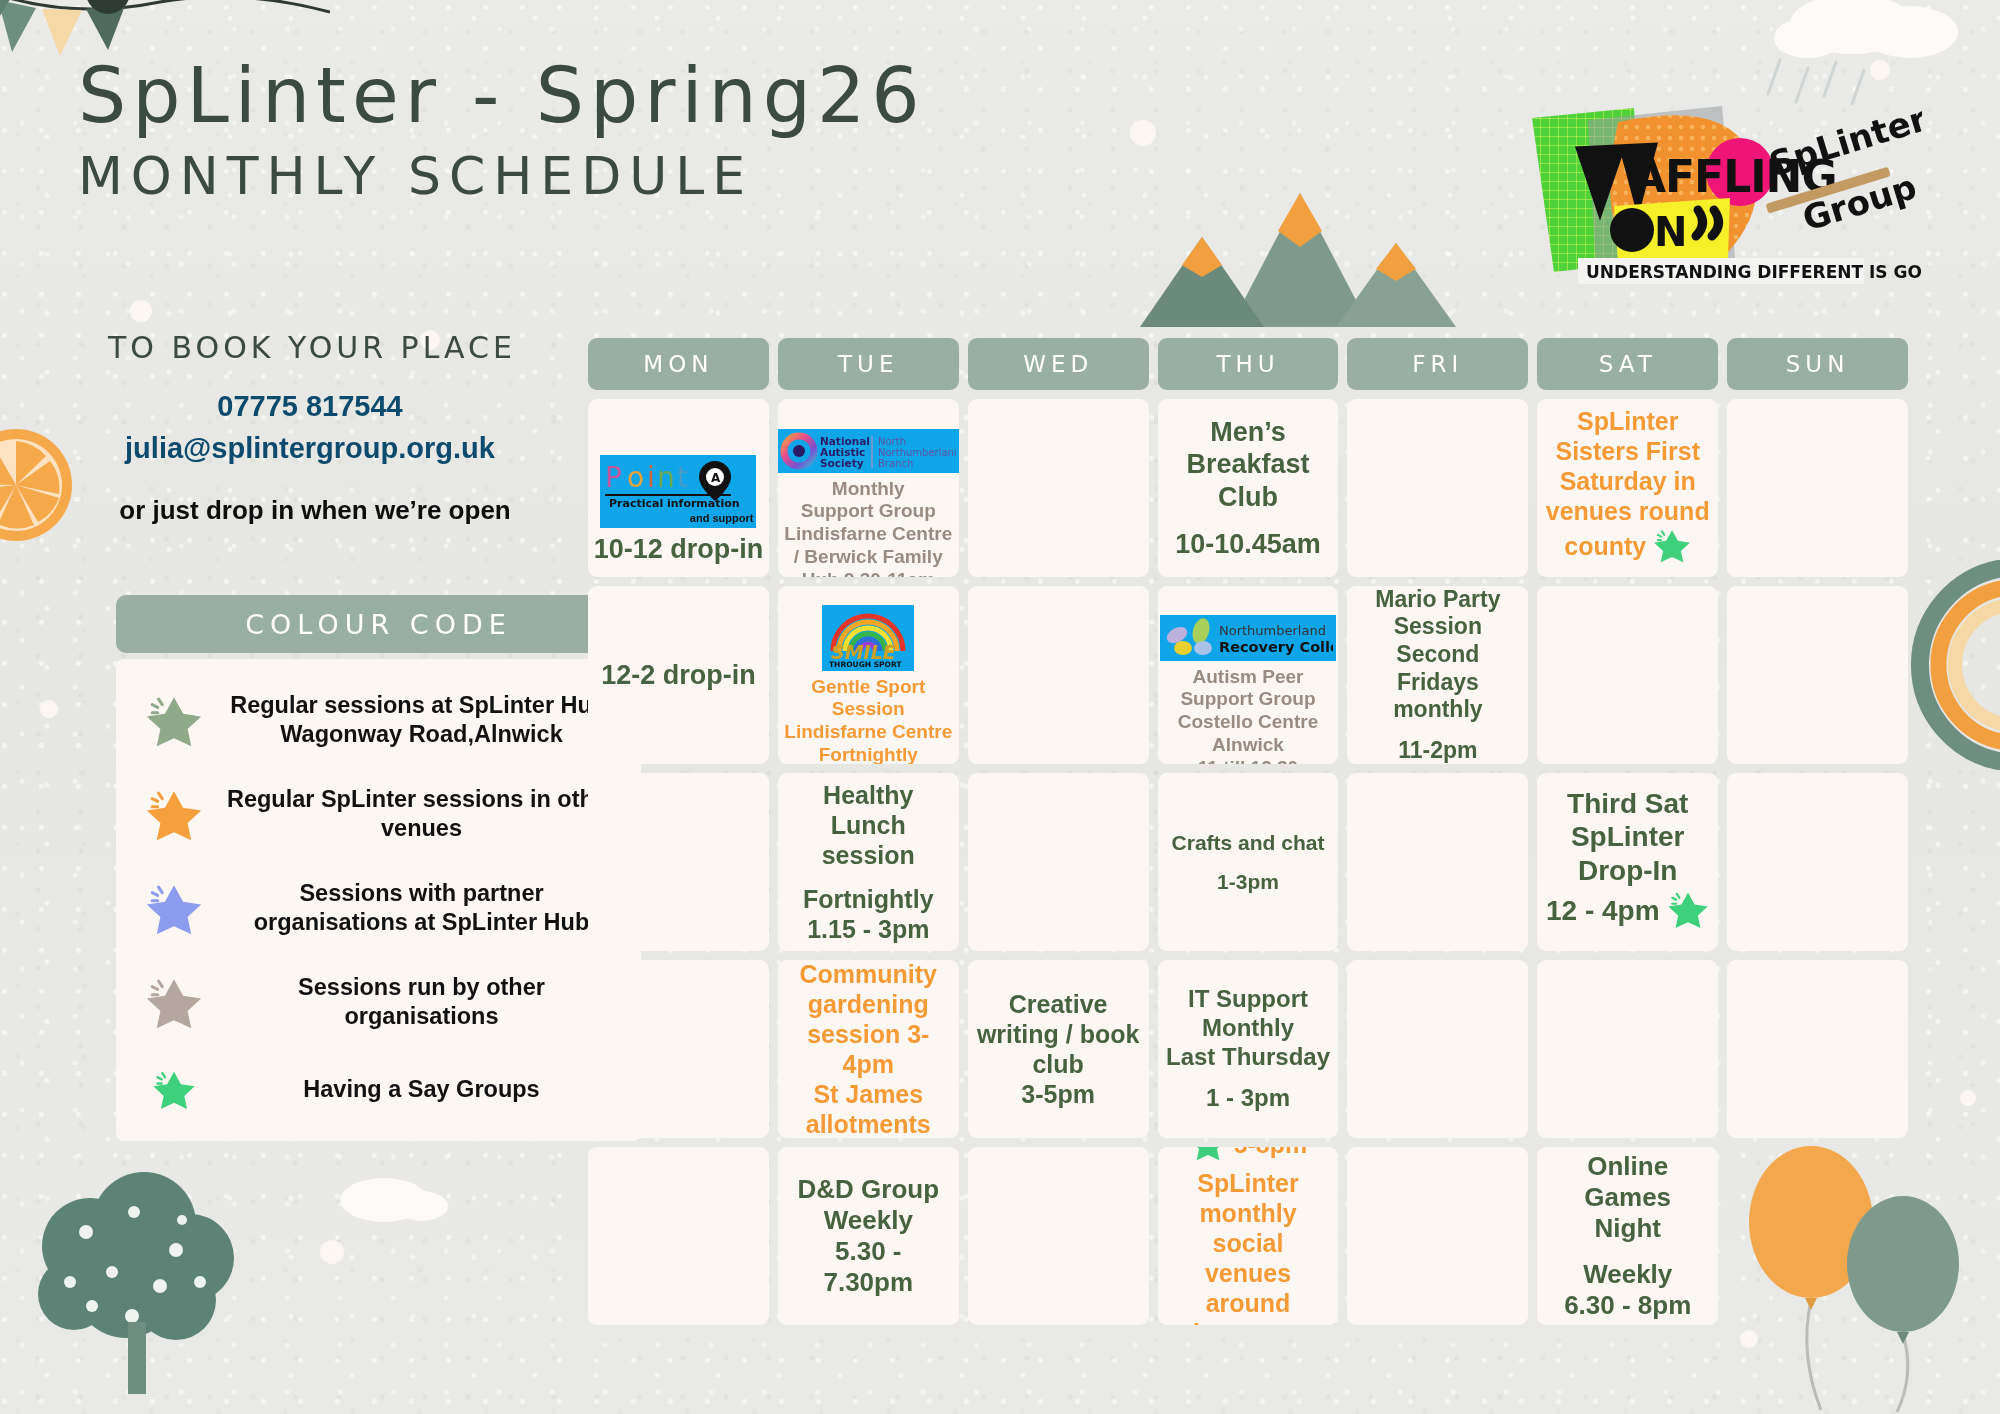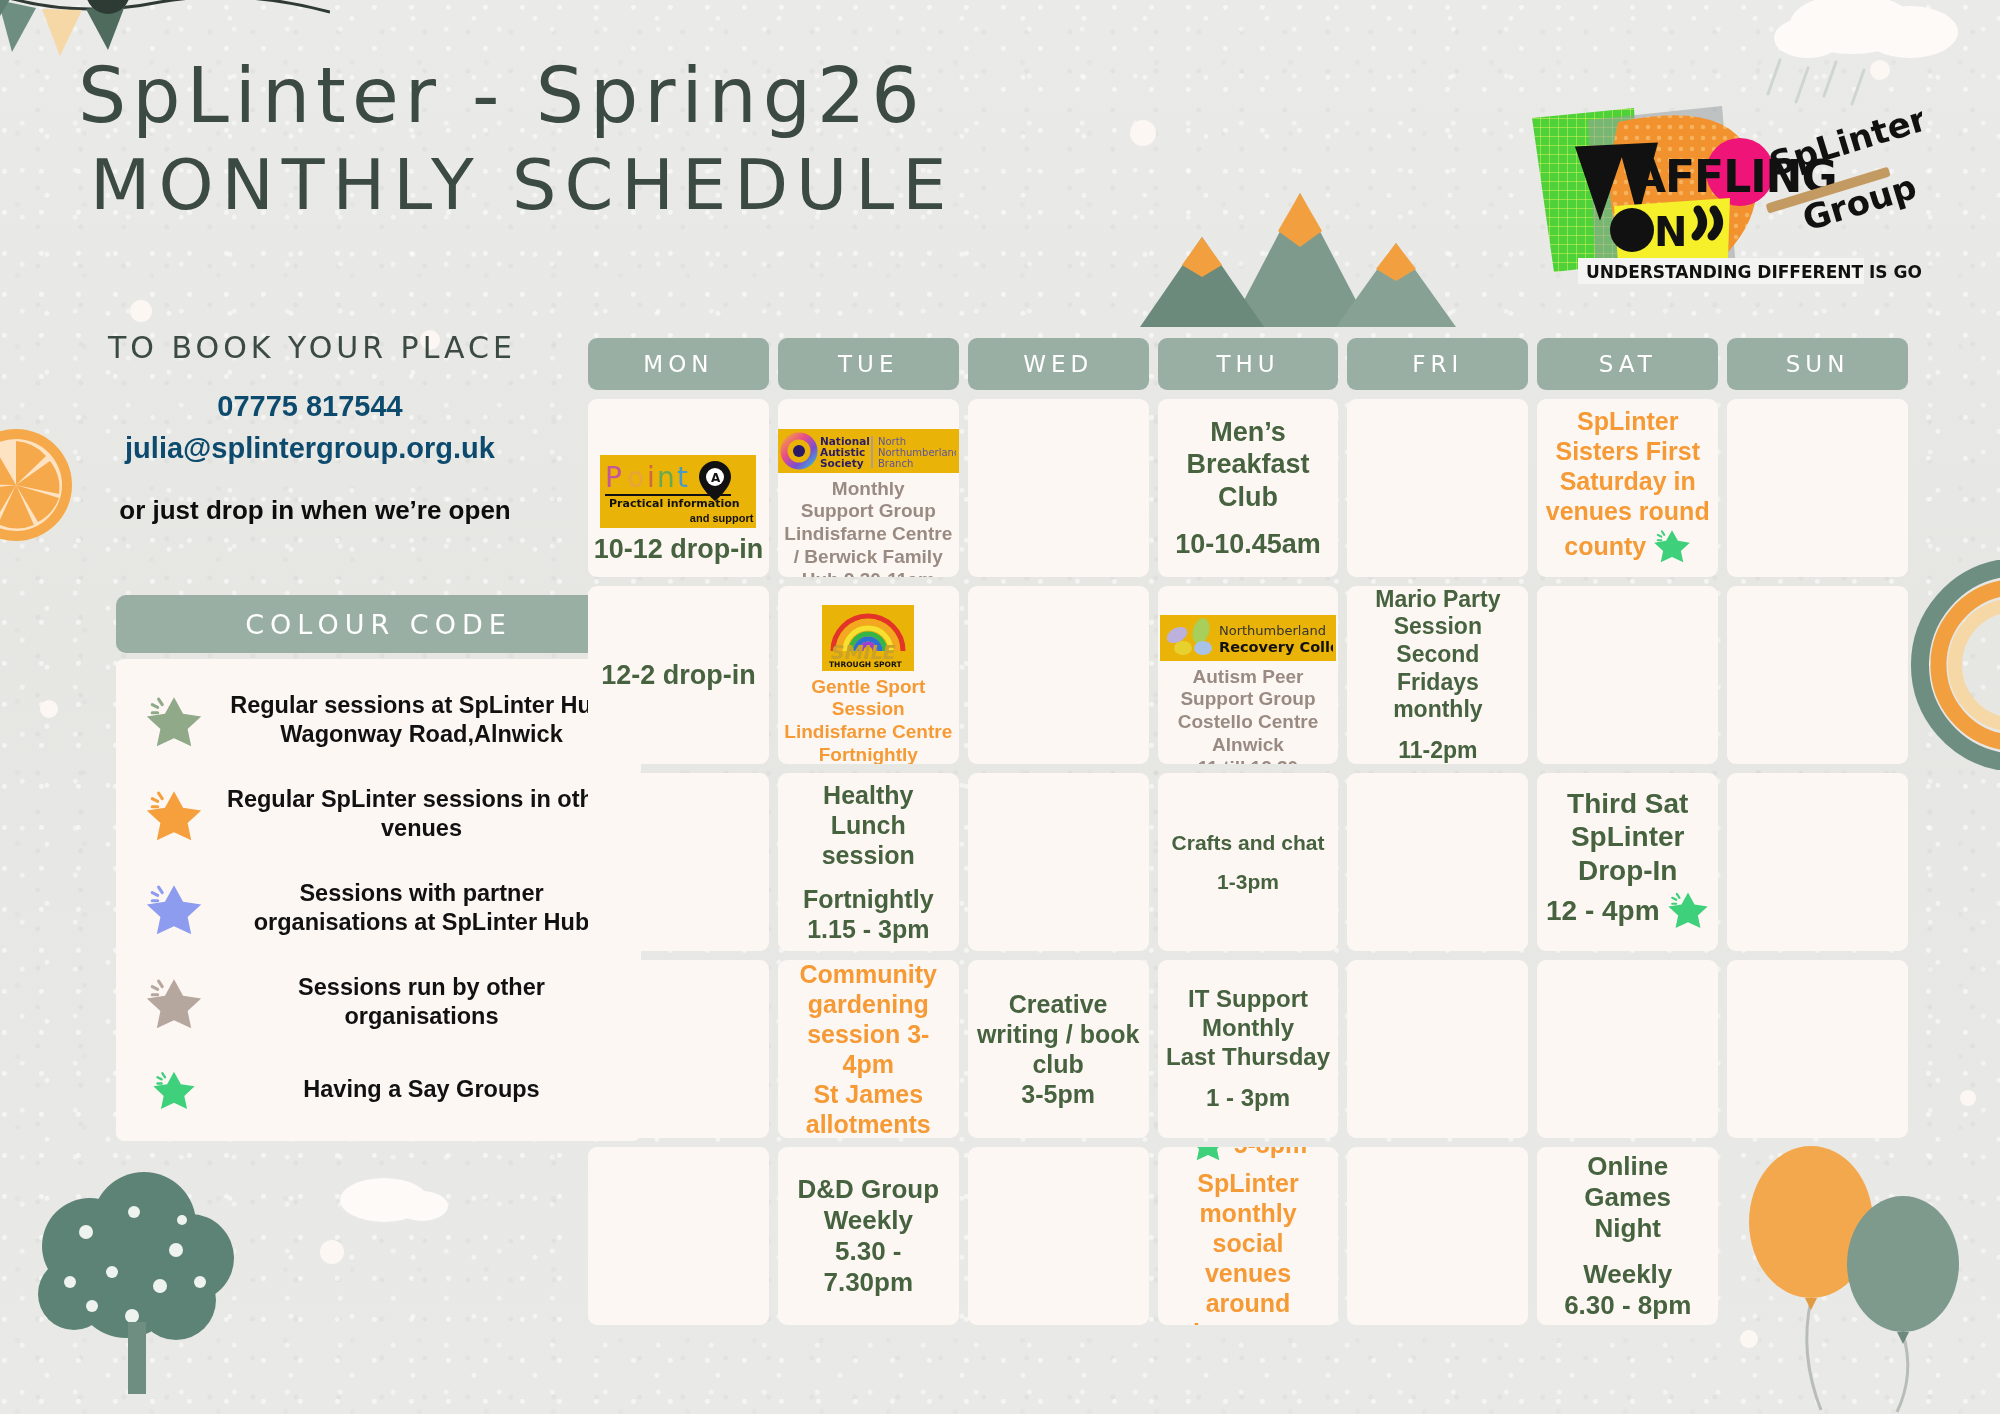--- a/index.html
+++ b/index.html
@@ -56,21 +56,21 @@
   
   #title-block { position: absolute; top: 58px; left: 78px; z-index: 5; }
   .title-line {
     font-family: "DejaVu Sans", sans-serif;
     color: #3b4a42;
     letter-spacing: 6px;
     line-height: 1.0;
     font-weight: 400;
   }
   #title-1 { font-size: 76px; }
-  #title-2 { font-size: 70px; margin-top: 16px; letter-spacing: 8px; margin-left: 12px; }
+  #title-2 { font-size: 52px; margin-top: 16px; letter-spacing: 8px; }
 
   #book-label {
     position: absolute; top: 330px; left: 108px; z-index: 5;
     font-family: "DejaVu Sans", sans-serif;
     font-size: 30px; letter-spacing: 4px; color: #3b4a42;
   }
   #contact {
     position: absolute; top: 385px; left: 100px; width: 420px; z-index: 5;
     text-align: center; color: #0c4a6e;
     font-weight: bold; font-size: 29px; line-height: 1.45;
@@ -125,21 +125,21 @@
     text-align: center; overflow: hidden;
   }
   .cell.empty { background: #fdf7f4; }
   .cell-text { font-weight: bold; line-height: 1.2; }
 
   .c-green  { color: #46623f; }
   .c-orange { color: #f59a35; }
   .c-taupe  { color: #9a8b82; }
   .c-blue   { color: #8093e8; }
 
-  .logo-box { background: #eab308; padding: 2px 3px; margin-bottom: 5px; line-height: 0; margin-top: 44px; }
+  .logo-box { background: #0ea5e9; padding: 2px 3px; margin-bottom: 5px; line-height: 0; margin-top: 44px; }
 
   .star-inline { display: inline-block; vertical-align: middle; }
 </style>
 </head>
 <body>
 
 <div id="paper"></div>
 
 <svg class="deco" id="bunting" viewBox="0 0 340 130">
   <path d="M0 6 Q 80 34 170 16 Q 250 2 340 26" stroke="#2f3a34" stroke-width="3" fill="none"></path>

